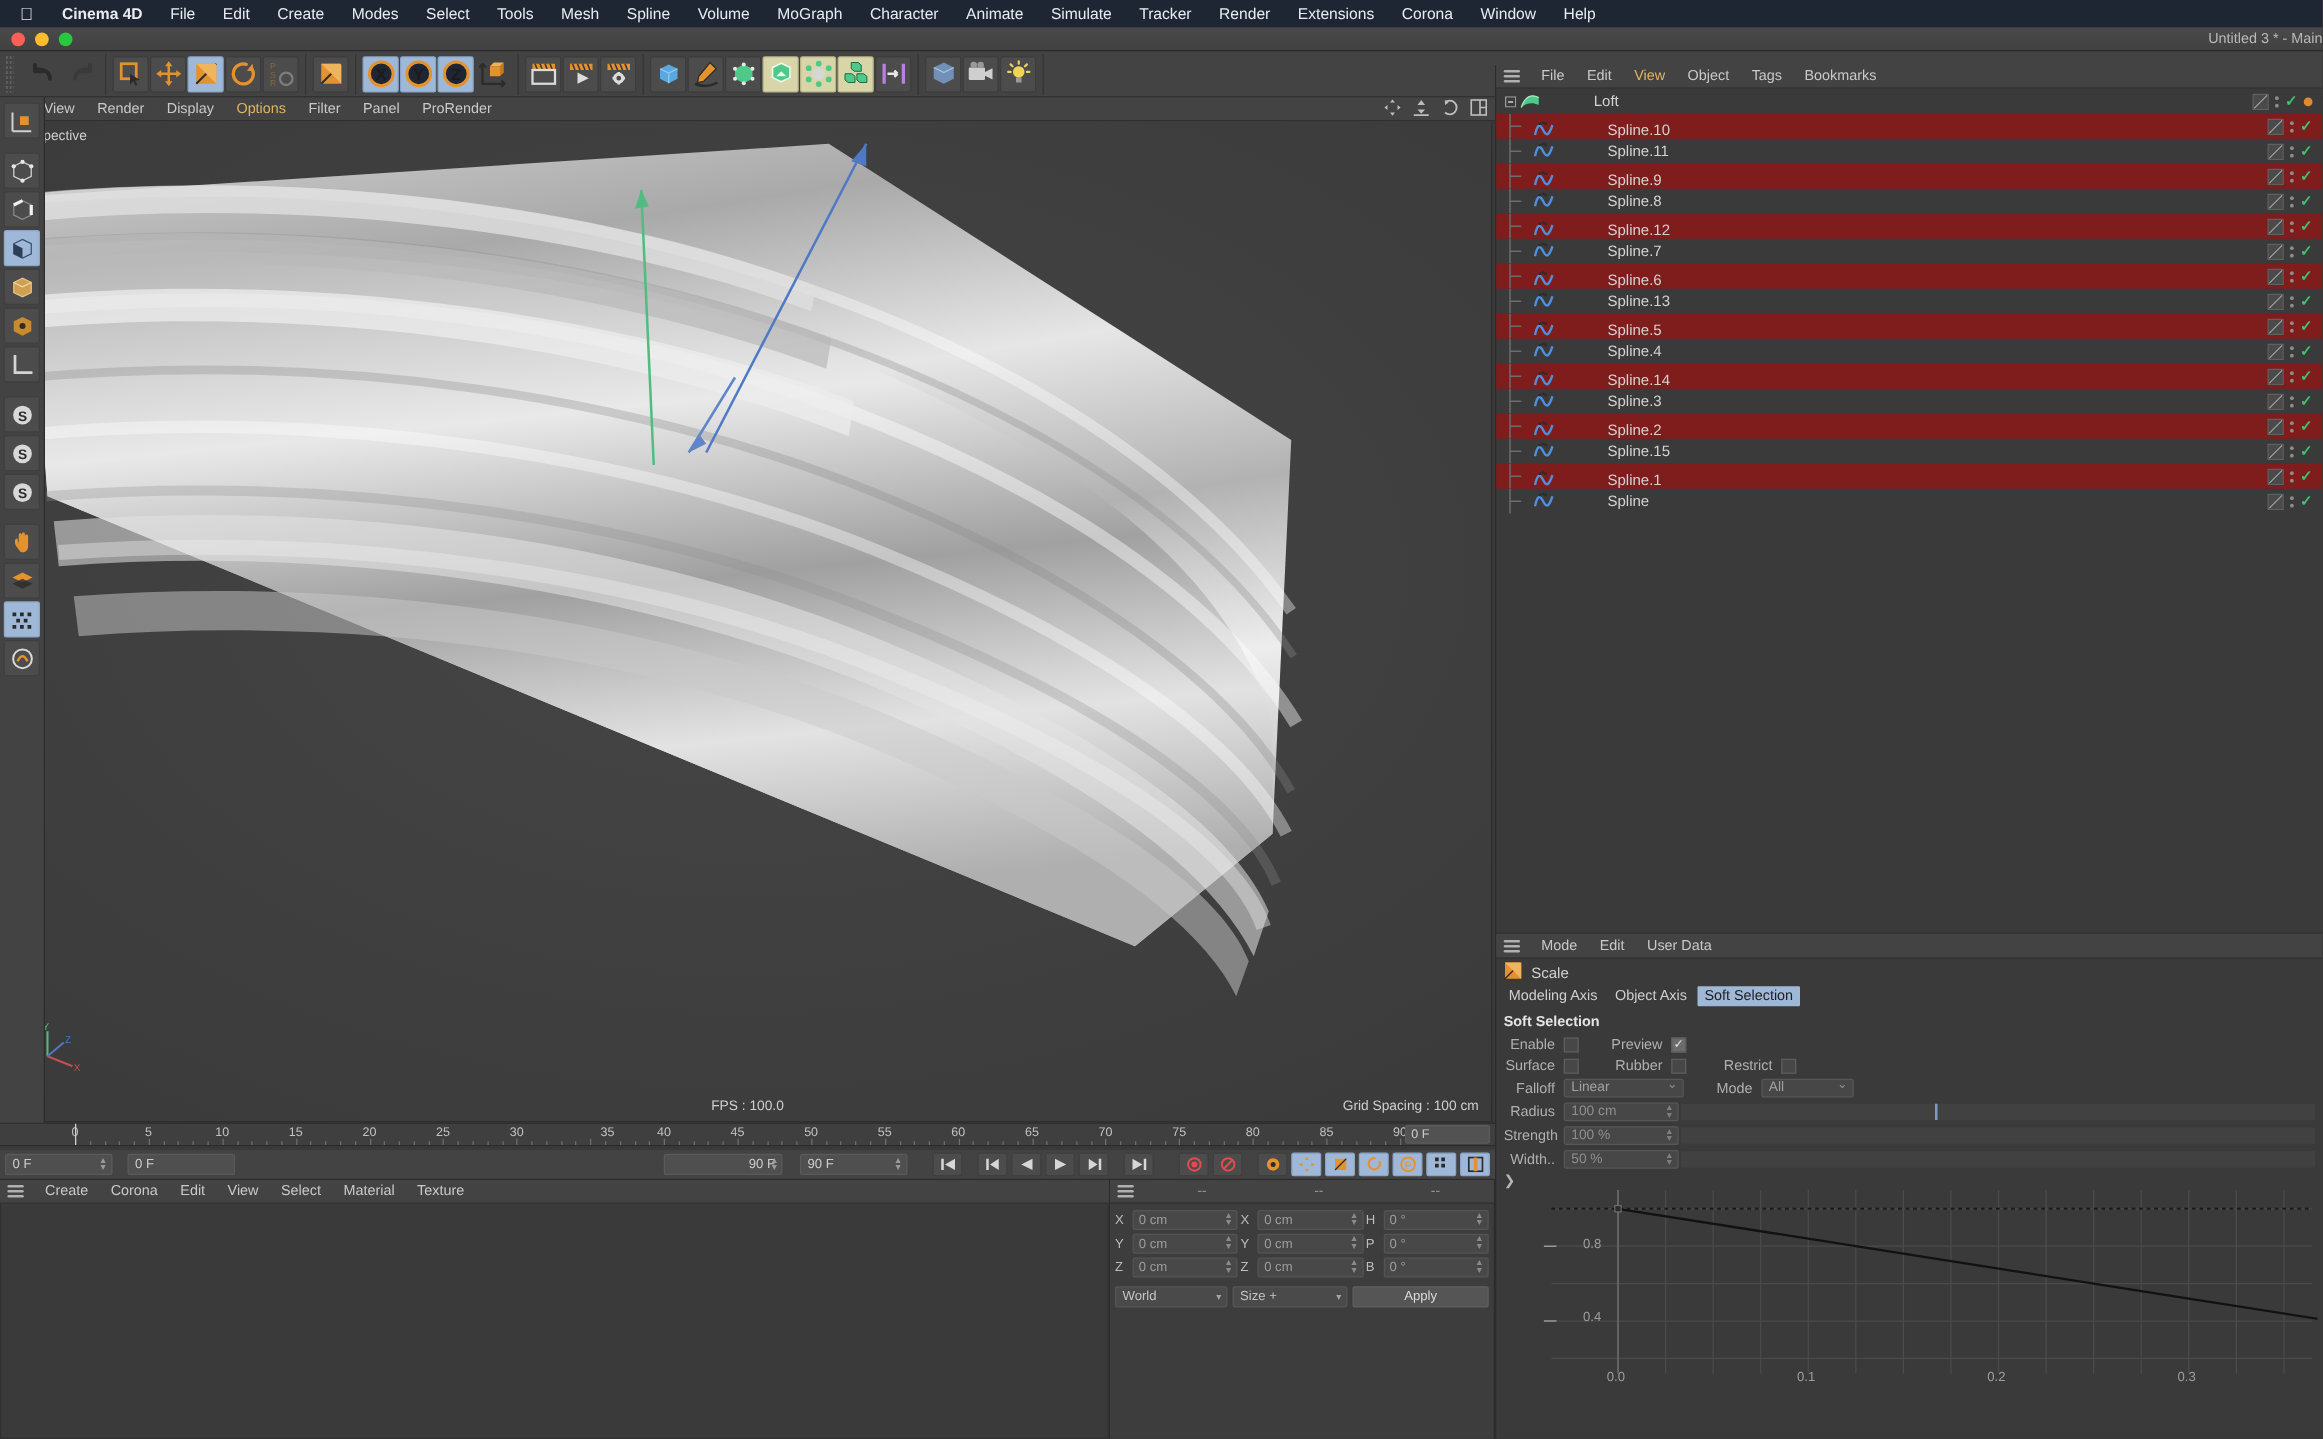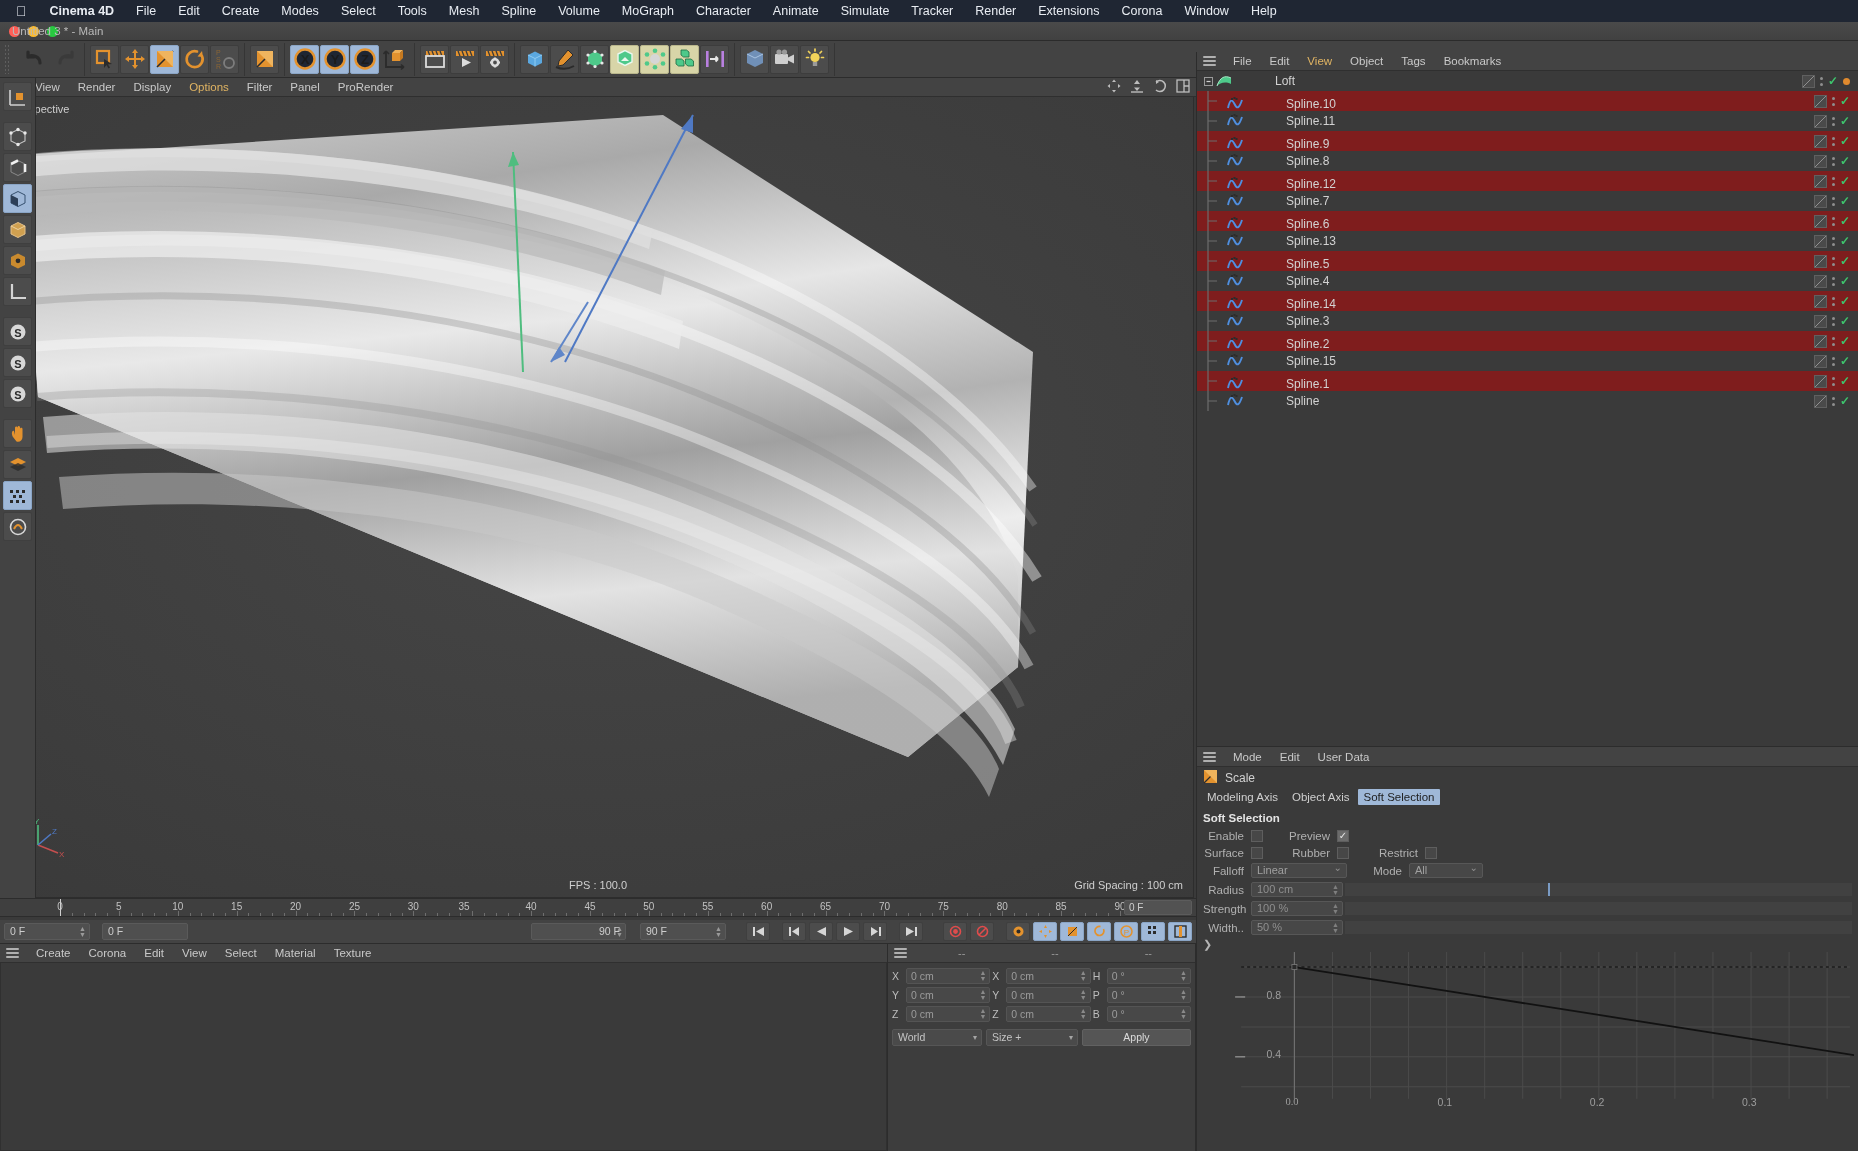--- a/index.html
+++ b/index.html
@@ -24,21 +24,21 @@
   
   .titlebar {
     height: 19px; background: linear-gradient(#4a4a4a,#414141);
     border-bottom: 1px solid #2b2b2b; position: relative;
     display: flex; align-items: center;
   }
   .traffic { display: flex; gap: 8px; padding-left: 9px; }
   .dot { width: 11px; height: 11px; border-radius: 50%; }
   .dot.r { background: #ff5f57; } .dot.y { background: #febc2e; } .dot.g { background: #28c840; }
   .wtitle {
-    position: absolute; left: 12px; right: 0; text-align: left;
+    position: absolute; left: 0; right: 0; text-align: right;
     font-size: 11.5px; color: #b9b9b9;
   }
 
   
   .toolbar {
     height: 37px; background: #434343; border-bottom: 1px solid #2c2c2c;
     display: flex; align-items: center; padding-left: 4px; gap: 0;
   }
   .grip { width: 7px; height: 30px; margin-right: 4px;
     background-image: radial-gradient(#6a6a6a 1px, transparent 1px);
@@ -743,21 +743,21 @@
         <span class="tkl" style="left: 366.222px; height: 3px;"></span>
         <span class="tkl" style="left: 378px; height: 3px;"></span>
         <span class="tkl" style="left: 389.778px; height: 3px;"></span>
         <span class="tkl" style="left: 401.556px; height: 3px;"></span>
         <span class="tk" style="left: 413.333px;">30</span>
         <span class="tkl" style="left: 413.333px;"></span>
         <span class="tkl" style="left: 425.111px; height: 3px;"></span>
         <span class="tkl" style="left: 436.889px; height: 3px;"></span>
         <span class="tkl" style="left: 448.667px; height: 3px;"></span>
         <span class="tkl" style="left: 460.444px; height: 3px;"></span>
-        <span class="tk" style="left: 464px;">35</span>
+        <span class="tk" style="left: 486px;">35</span>
         <span class="tkl" style="left: 472.222px;"></span>
         <span class="tkl" style="left: 484px; height: 3px;"></span>
         <span class="tkl" style="left: 495.778px; height: 3px;"></span>
         <span class="tkl" style="left: 507.556px; height: 3px;"></span>
         <span class="tkl" style="left: 519.333px; height: 3px;"></span>
         <span class="tk" style="left: 531.111px;">40</span>
         <span class="tkl" style="left: 531.111px;"></span>
         <span class="tkl" style="left: 542.889px; height: 3px;"></span>
         <span class="tkl" style="left: 554.667px; height: 3px;"></span>
         <span class="tkl" style="left: 566.444px; height: 3px;"></span>
@@ -1523,19 +1523,19 @@
           <path d="M30 26.897959183673482 L636 26.897959183673482" stroke="#4b4b4b" stroke-width="1"></path>
           <path d="M83.025 12 L83.025 158" stroke="#6e6e6e" stroke-width="1.2"></path>
           <path d="M24 116.28571428571429 L34 116.28571428571429" stroke="#9a9a9a" stroke-width="1.2"></path>
           <path d="M24 56.69387755102041 L34 56.69387755102041" stroke="#9a9a9a" stroke-width="1.2"></path>
           <path d="M30 26.897959183673482 L636 26.897959183673482" stroke="#1b1b1b" stroke-width="1.6" stroke-dasharray="3 3"></path>
           <path d="M83.025 26.897959183673482 L234.525 50.73469387755103 L386.02500000000003 74.57142857142857 L537.5249999999999 98.40816326530611 L689.0250000000001 122.24489795918369" stroke="#121212" stroke-width="1.8" fill="none"></path>
           <rect x="80.525" y="24.397959183673482" width="5" height="5" fill="#2a2a2a" stroke="#7a7a7a" stroke-width="0.8"></rect>
         </svg>
       <span class="gtick" id="gy1" style="left: 55.4142px; top: 48.6939px;">0.8</span>
       <span class="gtick" id="gy0" style="left: 55.4142px; top: 108.286px;">0.4</span>
-      <span class="gtick" id="gx0" style="left: 74.4142px; top: 156px; font-family: Liberation Serif, serif;">0.0</span>
+      <span class="gtick" id="gx0" style="left: 74.4142px; top: 156px;">0.0</span>
       <span class="gtick" id="gx1" style="left: 226.624px; top: 156px;">0.1</span>
       <span class="gtick" id="gx2" style="left: 378.834px; top: 156px;">0.2</span>
       <span class="gtick" id="gx3" style="left: 531.045px; top: 156px;">0.3</span>
     </div>
   </div>
 </div>
 
 </body></html>

